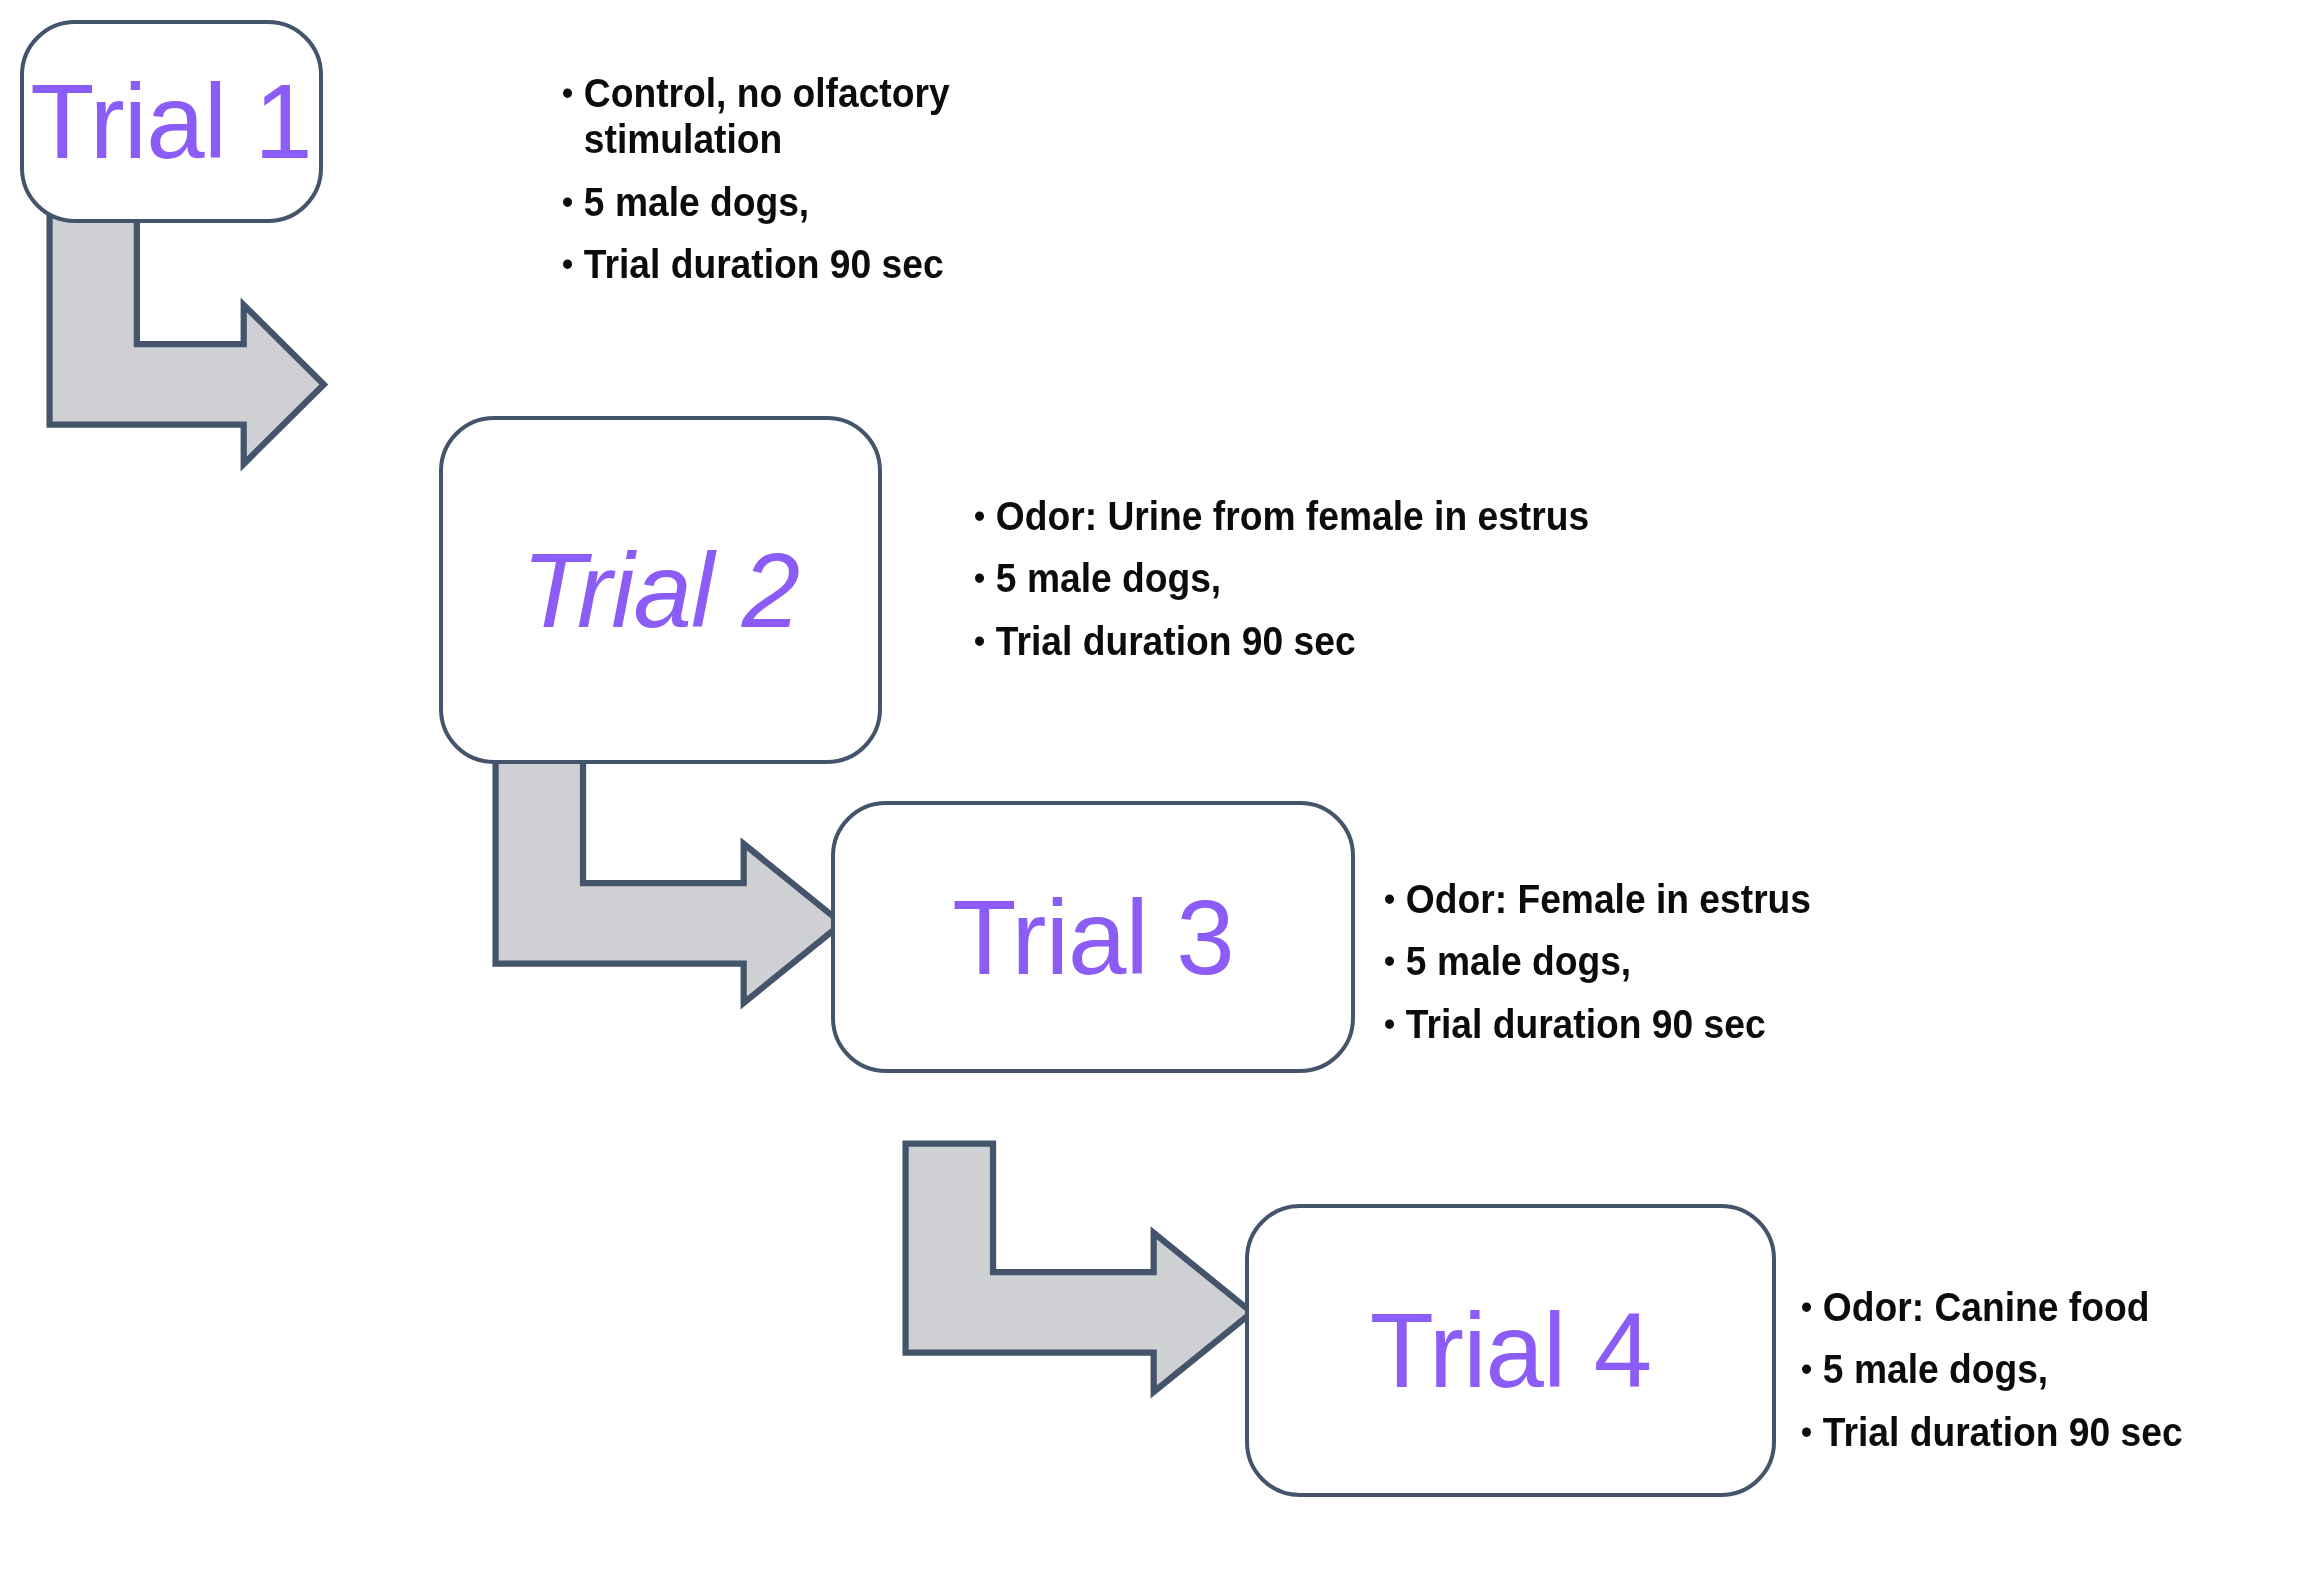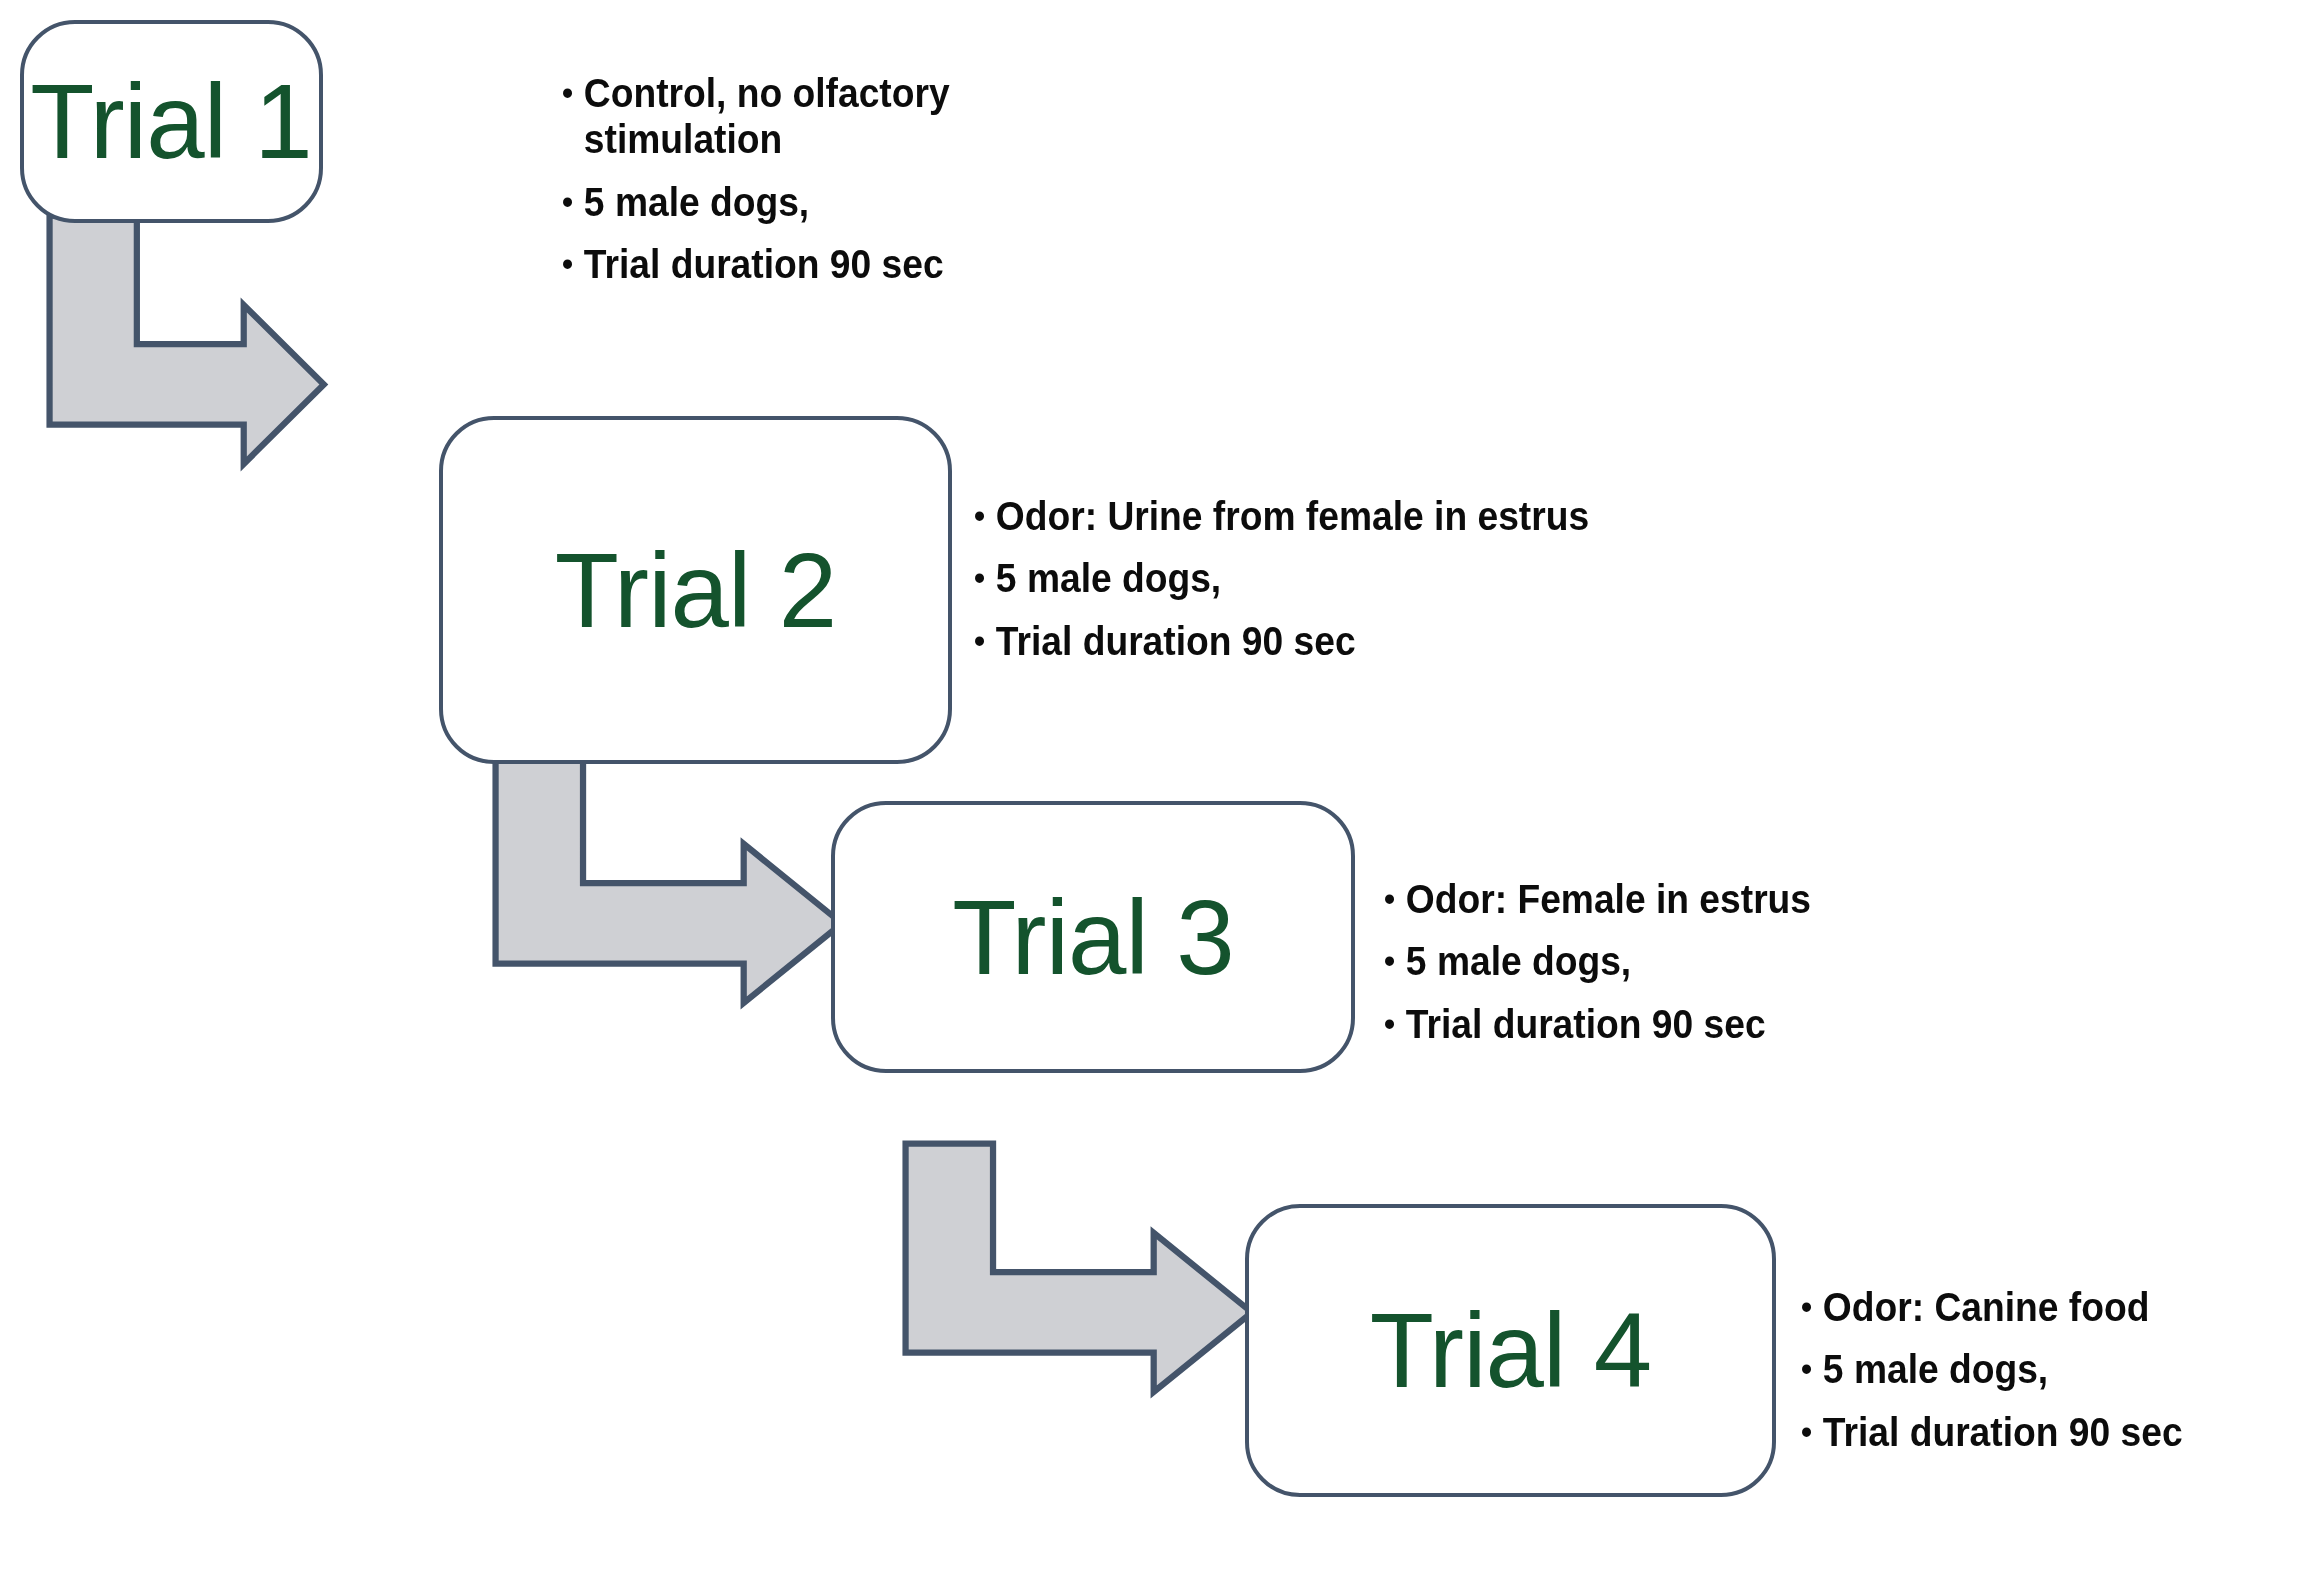--- a/index.html
+++ b/index.html
@@ -24,32 +24,32 @@
     box-sizing: border-box;
     background: #ffffff;
     border: 4.5px solid #44546A;
     border-radius: 55px;
     display: flex;
     align-items: center;
     justify-content: center;
     z-index: 3;
   }
   .trial-label {
-    color: #14532d;
+    color: #8b5cf6;
     font-family: "Liberation Sans", sans-serif;
     font-weight: 400;
     font-size: 105px;
     line-height: 1;
     letter-spacing: -0.9px;
     white-space: nowrap;
     user-select: none;
   }
 
   #box-1 { left: 19.6px;   top: 19.6px;    width: 303px; height: 203px; }
-  #box-2 { left: 439px;  top: 416px;   width: 513px; height: 348px; }
+  #box-2 { left: 439px;  top: 416px;   width: 443px; height: 348px; font-style: italic; }
   #box-3 { left: 831px;  top: 801px;   width: 524px; height: 272px; }
   #box-4 { left: 1245px; top: 1204px;  width: 531px; height: 293px; }
 
   
   .bullets {
     position: absolute;
     z-index: 4;
   }
   .bullet-line {
     display: flex;

